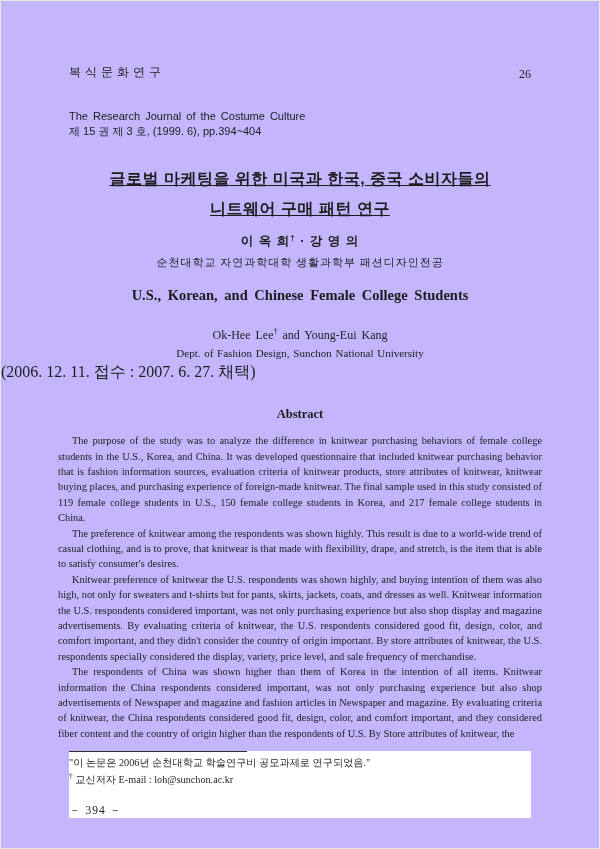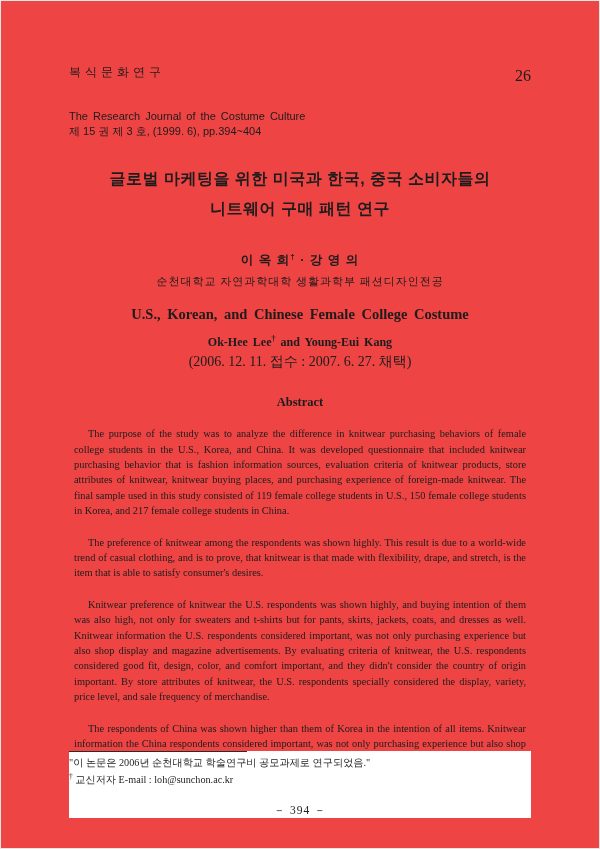--- a/index.html
+++ b/index.html
@@ -1,20 +1,20 @@
 <!DOCTYPE html>
 <html><head>
 <meta charset="utf-8">
 <style>
   html, body { margin: 0; padding: 0; background: #f2f2f0; }
   .page {
     position: relative;
     width: 600px; height: 849px;
     margin: 0 auto;
-    background: #ef4444;
+    background: #c4b5fd;
     border: 1px solid #e6e6e3;
     box-sizing: border-box;
     color: #1c1c1c;
     overflow: hidden;
   }
   
   .header { position: relative; margin: 64px 68px 0 68px; }
   .journal-kr {
     font-family: "Liberation Serif", serif;
     font-size: 12px; letter-spacing: 4px; line-height: 15px;
@@ -22,85 +22,86 @@
   .journal-en {
     font-family: "Liberation Sans", sans-serif;
     font-size: 11px; line-height: 15px; word-spacing: 2px; margin-top: 29px;
   }
   .issue-info {
     font-family: "Liberation Sans", sans-serif;
     font-size: 11px; line-height: 15px;
   }
   .page-num-top {
     position: absolute; right: 0; top: 2px;
-    font-family: "Liberation Serif", serif; font-size: 16px;
+    font-family: "Liberation Serif", serif; font-size: 12px;
   }
   
   .title-kr {
     margin: 25px 40px 0 40px;
     text-align: center;
     font-family: "Liberation Sans", sans-serif;
     font-weight: bold; font-size: 16px; line-height: 30px;
     letter-spacing: 0.5px;
+    text-decoration: underline;
   }
   .authors-kr {
-    margin-top: 28px; text-align: center;
+    margin-top: 9px; text-align: center;
     font-family: "Liberation Sans", sans-serif;
     font-weight: bold; font-size: 12.5px; letter-spacing: 1px;
   }
   .authors-kr sup { font-size: 8px; }
   .affil-kr {
     margin-top: 5px; text-align: center;
     font-family: "Liberation Serif", serif;
     font-size: 11px; letter-spacing: 1px;
   }
   
   .title-en {
     margin: 13px 30px 0 30px; text-align: center;
     font-family: "Liberation Serif", serif;
     font-weight: bold; font-size: 14.5px; line-height: 24px;
     word-spacing: 3px;
   }
   .authors-en {
-    margin-top: 8px; text-align: center;
+    margin-top: 20px; text-align: center;
     font-family: "Liberation Serif", serif;
-    font-weight: bold; font-size: 12px; word-spacing: 2px;
+    font-weight: normal; font-size: 12px; word-spacing: 2px;
   }
   .authors-en sup { font-size: 8px; }
   .dept-en {
     margin-top: 4px; text-align: center;
     font-family: "Liberation Serif", serif; font-size: 11px; word-spacing: 1px;
   }
   .dates {
-    margin-top: 3px; text-align: center;
-    font-family: "Liberation Serif", serif; font-size: 14px;
+    margin-top: 3px; text-align: left;
+    font-family: "Liberation Serif", serif; font-size: 16px;
   }
   
   .abstract-title {
     margin-top: 24px; text-align: center;
     font-family: "Liberation Serif", serif;
     font-weight: bold; font-size: 12.5px;
   }
   .abstract-body {
     margin: 11px 57px 0 57px;
     font-family: "Liberation Serif", serif;
     font-size: 10.4px; line-height: 15.4px;
     text-align: justify;
   }
-  .abstract-body p { margin: 16px; text-indent: 14px; }
+  .abstract-body p { margin: 0; text-indent: 14px; }
   
   .footer { position: absolute; left: 68px; right: 68px; top: 750px; background: #fff; }
   .fn-rule { width: 178px; border-top: 1.2px solid #2a2a2a; margin-bottom: 4px; }
   .fn-line {
     font-family: "Liberation Serif", serif;
     font-size: 10.2px; line-height: 13.5px;
   }
   .fn-line sup { font-size: 7.5px; }
   .page-num-bottom {
-    margin-top: 17px; text-align: center;
+    margin-top: 17px; 
     font-family: "Liberation Serif", serif; font-size: 11.5px; letter-spacing: 1px;
   }
 </style>
 </head>
 <body>
 
 <div class="page">
 
   <div class="header">
     <div class="journal-kr">복식문화연구</div>
@@ -112,25 +113,26 @@
   <div class="title-kr">
     <div>글로벌 마케팅을 위한 미국과 한국, 중국 소비자들의</div>
     <div>니트웨어 구매 패턴 연구</div>
   </div>
 
   <div class="authors-kr"><span>이 옥 희</span><sup>†</sup><span> · </span><span>강 영 의</span></div>
 
   <div class="affil-kr">순천대학교 자연과학대학 생활과학부 패션디자인전공</div>
 
   <div class="title-en">
-    <div>U.S., Korean, and Chinese Female College Costume</div>
+    <div>U.S., Korean, and Chinese Female College Students</div>
   </div>
 
   <div class="authors-en"><span>Ok-Hee Lee</span><sup>†</sup>&nbsp;<span>and Young-Eui Kang</span></div>
 
+  <div class="dept-en">Dept. of Fashion Design, Sunchon National University</div>
   <div class="dates">(2006. 12. 11. 접수 : 2007. 6. 27. 채택)</div>
 
   <div class="abstract-title">Abstract</div>
 
   <div class="abstract-body">
     <p>The purpose of the study was to analyze the difference in knitwear purchasing behaviors of female college students in the U.S., Korea, and China. It was developed questionnaire that included knitwear purchasing behavior that is fashion information sources, evaluation criteria of knitwear products, store attributes of knitwear, knitwear buying places, and purchasing experience of foreign-made knitwear. The final sample used in this study consisted of 119 female college students in U.S., 150 female college students in Korea, and 217 female college students in China.</p>
     <p>The preference of knitwear among the respondents was shown highly. This result is due to a world-wide trend of casual clothing, and is to prove, that knitwear is that made with flexibility, drape, and stretch, is the item that is able to satisfy consumer's desires.</p>
     <p>Knitwear preference of knitwear the U.S. respondents was shown highly, and buying intention of them was also high, not only for sweaters and t-shirts but for pants, skirts, jackets, coats, and dresses as well. Knitwear information the U.S. respondents considered important, was not only purchasing experience but also shop display and magazine advertisements. By evaluating criteria of knitwear, the U.S. respondents considered good fit, design, color, and comfort important, and they didn't consider the country of origin important. By store attributes of knitwear, the U.S. respondents specially considered the display, variety, price level, and sale frequency of merchandise.</p>
     <p>The respondents of China was shown higher than them of Korea in the intention of all items. Knitwear information the China respondents considered important, was not only purchasing experience but also shop advertisements of Newspaper and magazine and fashion articles in Newspaper and magazine. By evaluating criteria of knitwear, the China respondents considered good fit, design, color, and comfort important, and they considered fiber content and the country of origin higher than the respondents of U.S. By Store attributes of knitwear, the</p>
   </div>

